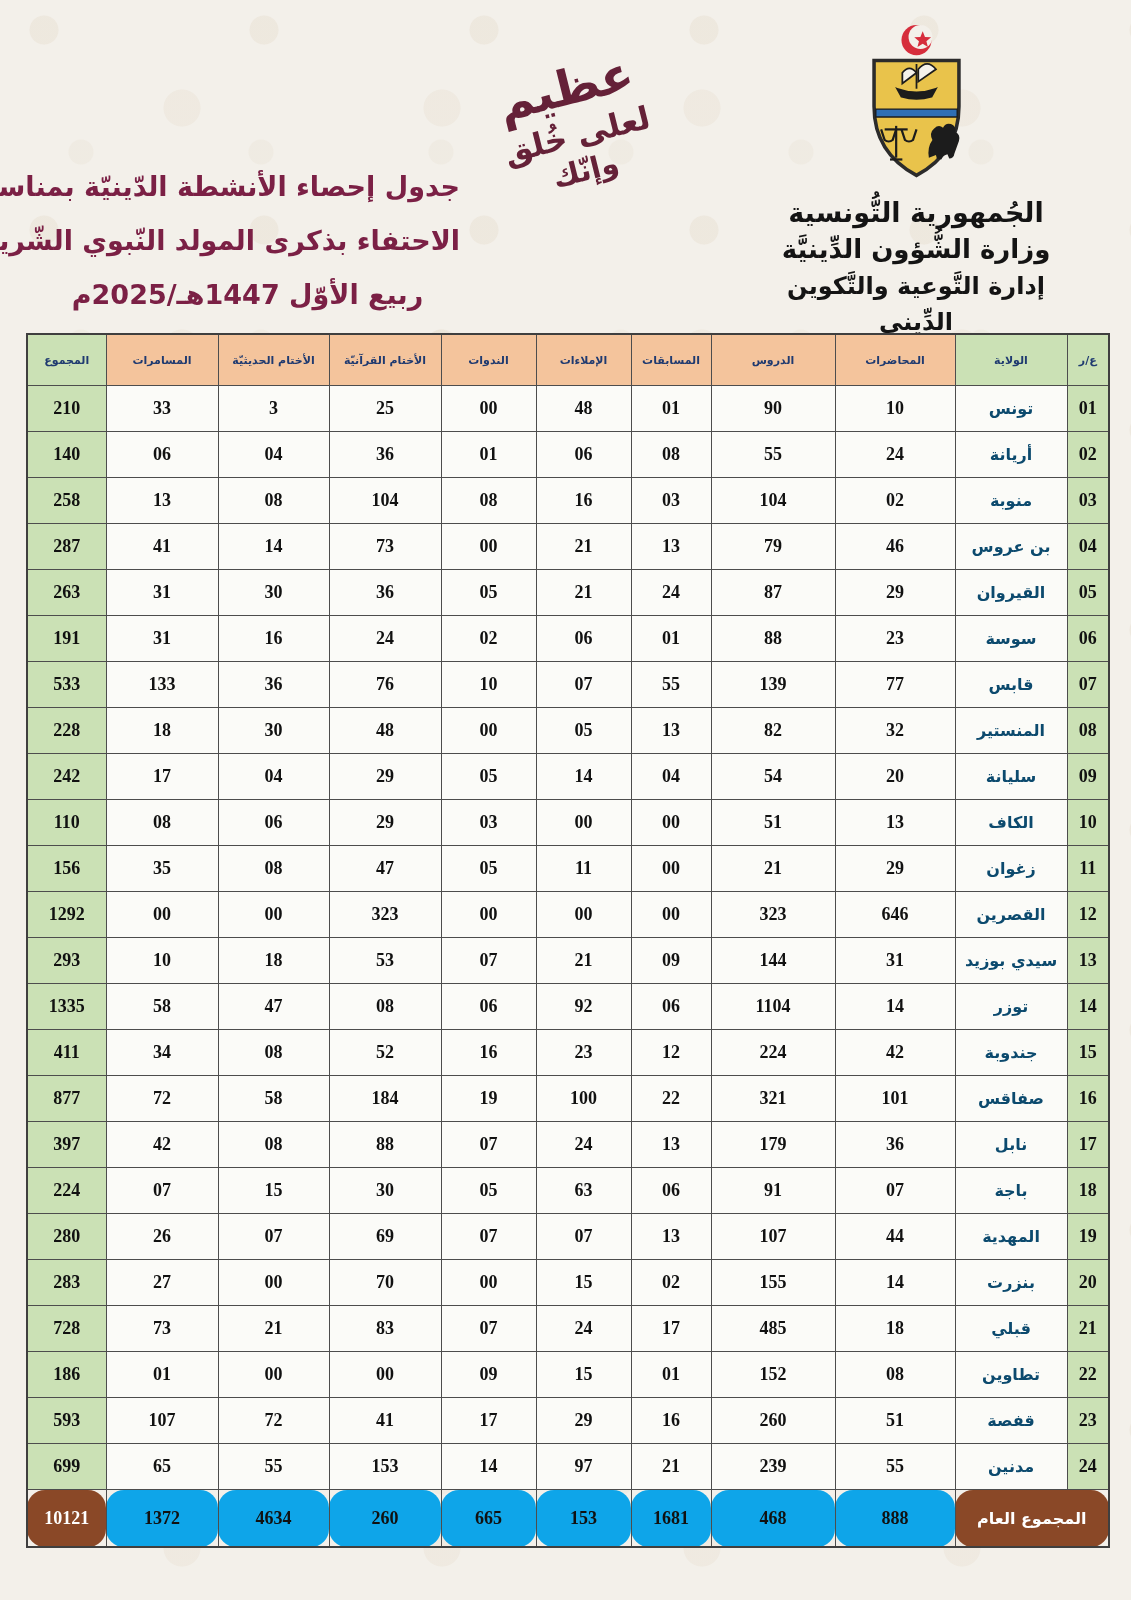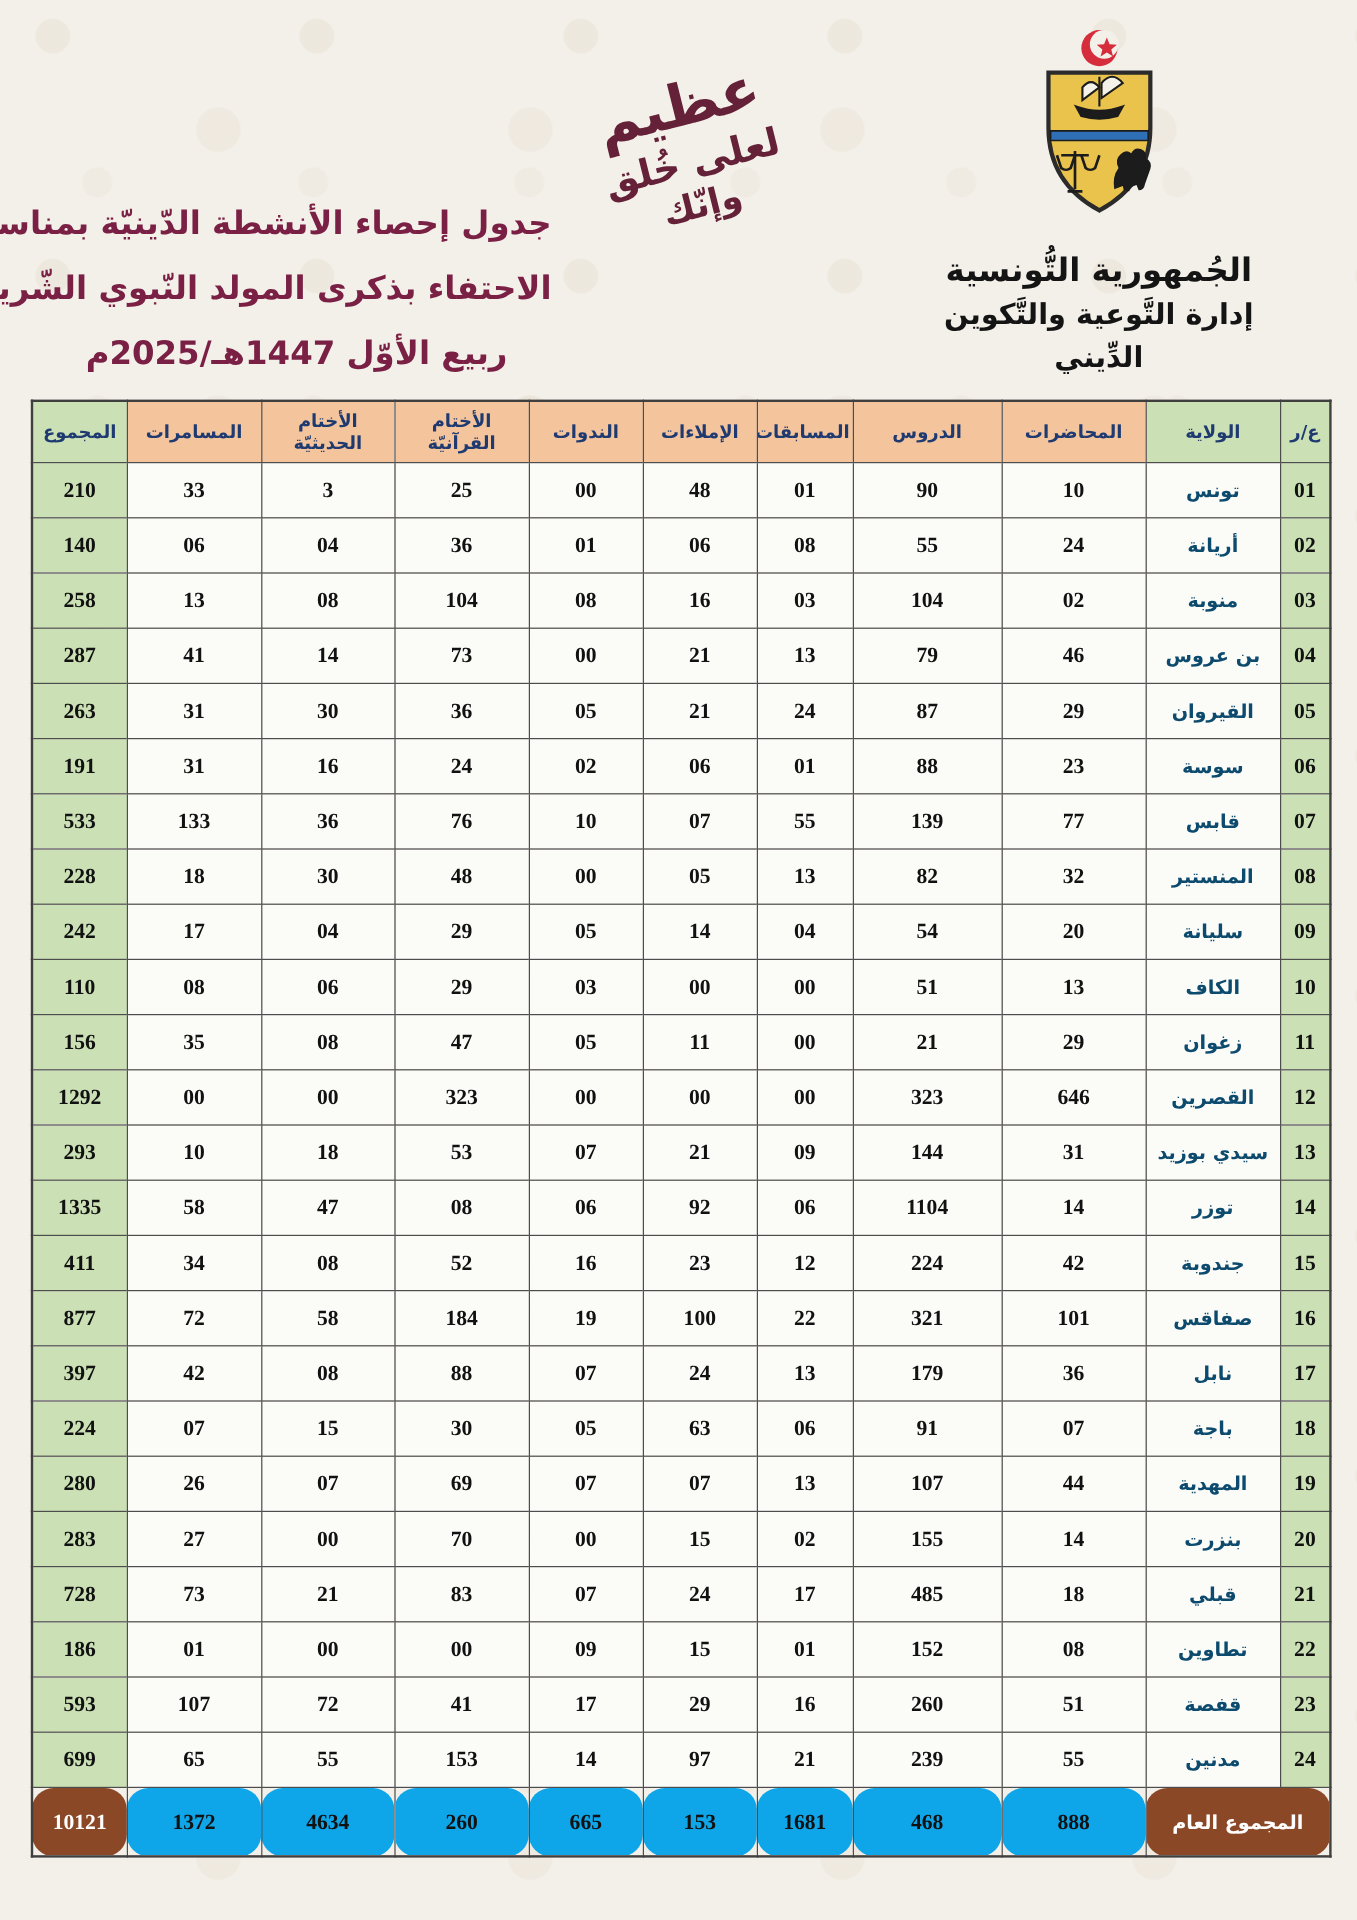--- a/index.html
+++ b/index.html
@@ -11,42 +11,42 @@
       radial-gradient(circle at 20% 15%, rgba(214,196,168,.18) 0 14px, transparent 15px),
       radial-gradient(circle at 70% 45%, rgba(214,196,168,.14) 0 18px, transparent 19px),
       radial-gradient(circle at 45% 80%, rgba(214,196,168,.12) 0 12px, transparent 13px);
     background-size:220px 200px, 260px 240px, 180px 190px;
   }
   .page{position:absolute;inset:0;}
 
   
   .gov-block{position:absolute;top:18px;right:50px;width:330px;text-align:center;}
   .emblem{display:block;margin:0 auto;}
-  .gov-lines{margin-top:21px;color:#141414;font-weight:bold;text-align:center;}
+  .gov-lines{margin-top:8px;color:#141414;font-weight:bold;text-align:center;}
   .gov-line1{font-size:27px;line-height:37px;}
   .gov-line2{font-size:26px;line-height:37px;}
   .gov-line3{font-size:24px;line-height:36px;text-align:center;}
 
   .medallion{position:absolute;top:22px;left:470px;width:210px;height:210px;}
 
   .doc-title{position:absolute;top:160px;left:35px;width:425px;text-align:center;
     color:#7b2045;font-weight:bold;}
   .doc-title .t-line{font-size:27px;line-height:54px;white-space:nowrap;}
 
   
   table.activities{
     position:absolute;top:333px;left:26px;width:1080px;
     border-collapse:collapse;table-layout:fixed;direction:rtl;
     border:2px solid #3f3f3f;
   }
   .activities th,.activities td{
     border:1px solid #4d4d4d;text-align:center;vertical-align:middle;
     padding:0 2px;font-weight:bold;overflow:hidden;
   }
-  .activities thead th{height:50px;font-size:15px;color:#1f3a70;font-family:"DejaVu Sans",sans-serif;}
+  .activities thead th{height:50px;font-size:11px;color:#1f3a70;font-family:"DejaVu Sans",sans-serif;}
   .activities tbody td{height:45px;}
   .activities tfoot td{height:56px;border-radius:18px;}
   .peach{background:#f4c49c;margin-left:48px;}
   .green{background:#cbe1b5;}
   .gov{background:#fbfbf8;font-size:16px;color:#0c4a6e;}
   .val{background:#fbfbf8;}
   .num{font-family:"Liberation Serif", serif;font-size:18px;color:#111;}
   .brown{background:#8a4827;color:#fff;}
   .gtlabel{font-size:16px;color:#fff;font-family:"DejaVu Sans",sans-serif;}
   .gtsum{color:#fff;font-size:18px;}
@@ -80,20 +80,21 @@
         <line x1="34" y1="126" x2="60" y2="126"></line>
         <path d="M30 126 l4 12 a7 7 0 0 0 9 0 l4 -12"></path>
         <path d="M53 126 l4 12 a7 7 0 0 0 9 0 l4 -12"></path>
         <line x1="40" y1="160" x2="54" y2="160"></line>
       </g>
 
       <path fill="#1c1c1c" d="M84 158 q-2 -12 4 -20 q-4 -8 2 -13 q5 -5 10 -1 q3 -6 9 -4 q6 2 5 9 q6 3 4 10 l-5 14 q-1 6 -6 6 l-2 -5 -5 2 -2 4 -5 -1 -1 -4 z"></path>
     </svg>
     <div class="gov-lines">
       <div class="gov-line1">الجُمهورية التُّونسية</div>
+      <div class="gov-line2">وزارة الشُّؤون الدِّينيَّة</div>
       <div class="gov-line3">إدارة التَّوعية والتَّكوين الدِّيني</div>
     </div>
   </div>
 
   <svg class="medallion" viewBox="0 0 200 200" aria-hidden="true">
     <g fill="#652138" font-family="DejaVu Sans, sans-serif" font-weight="bold" text-anchor="middle" transform="rotate(-14 100 100)">
       <text x="100" y="78" font-size="46">عظيم</text>
       <text x="100" y="118" font-size="30">لعلى خُلق</text>
       <text x="100" y="152" font-size="28">وإنّك</text>
     </g>

